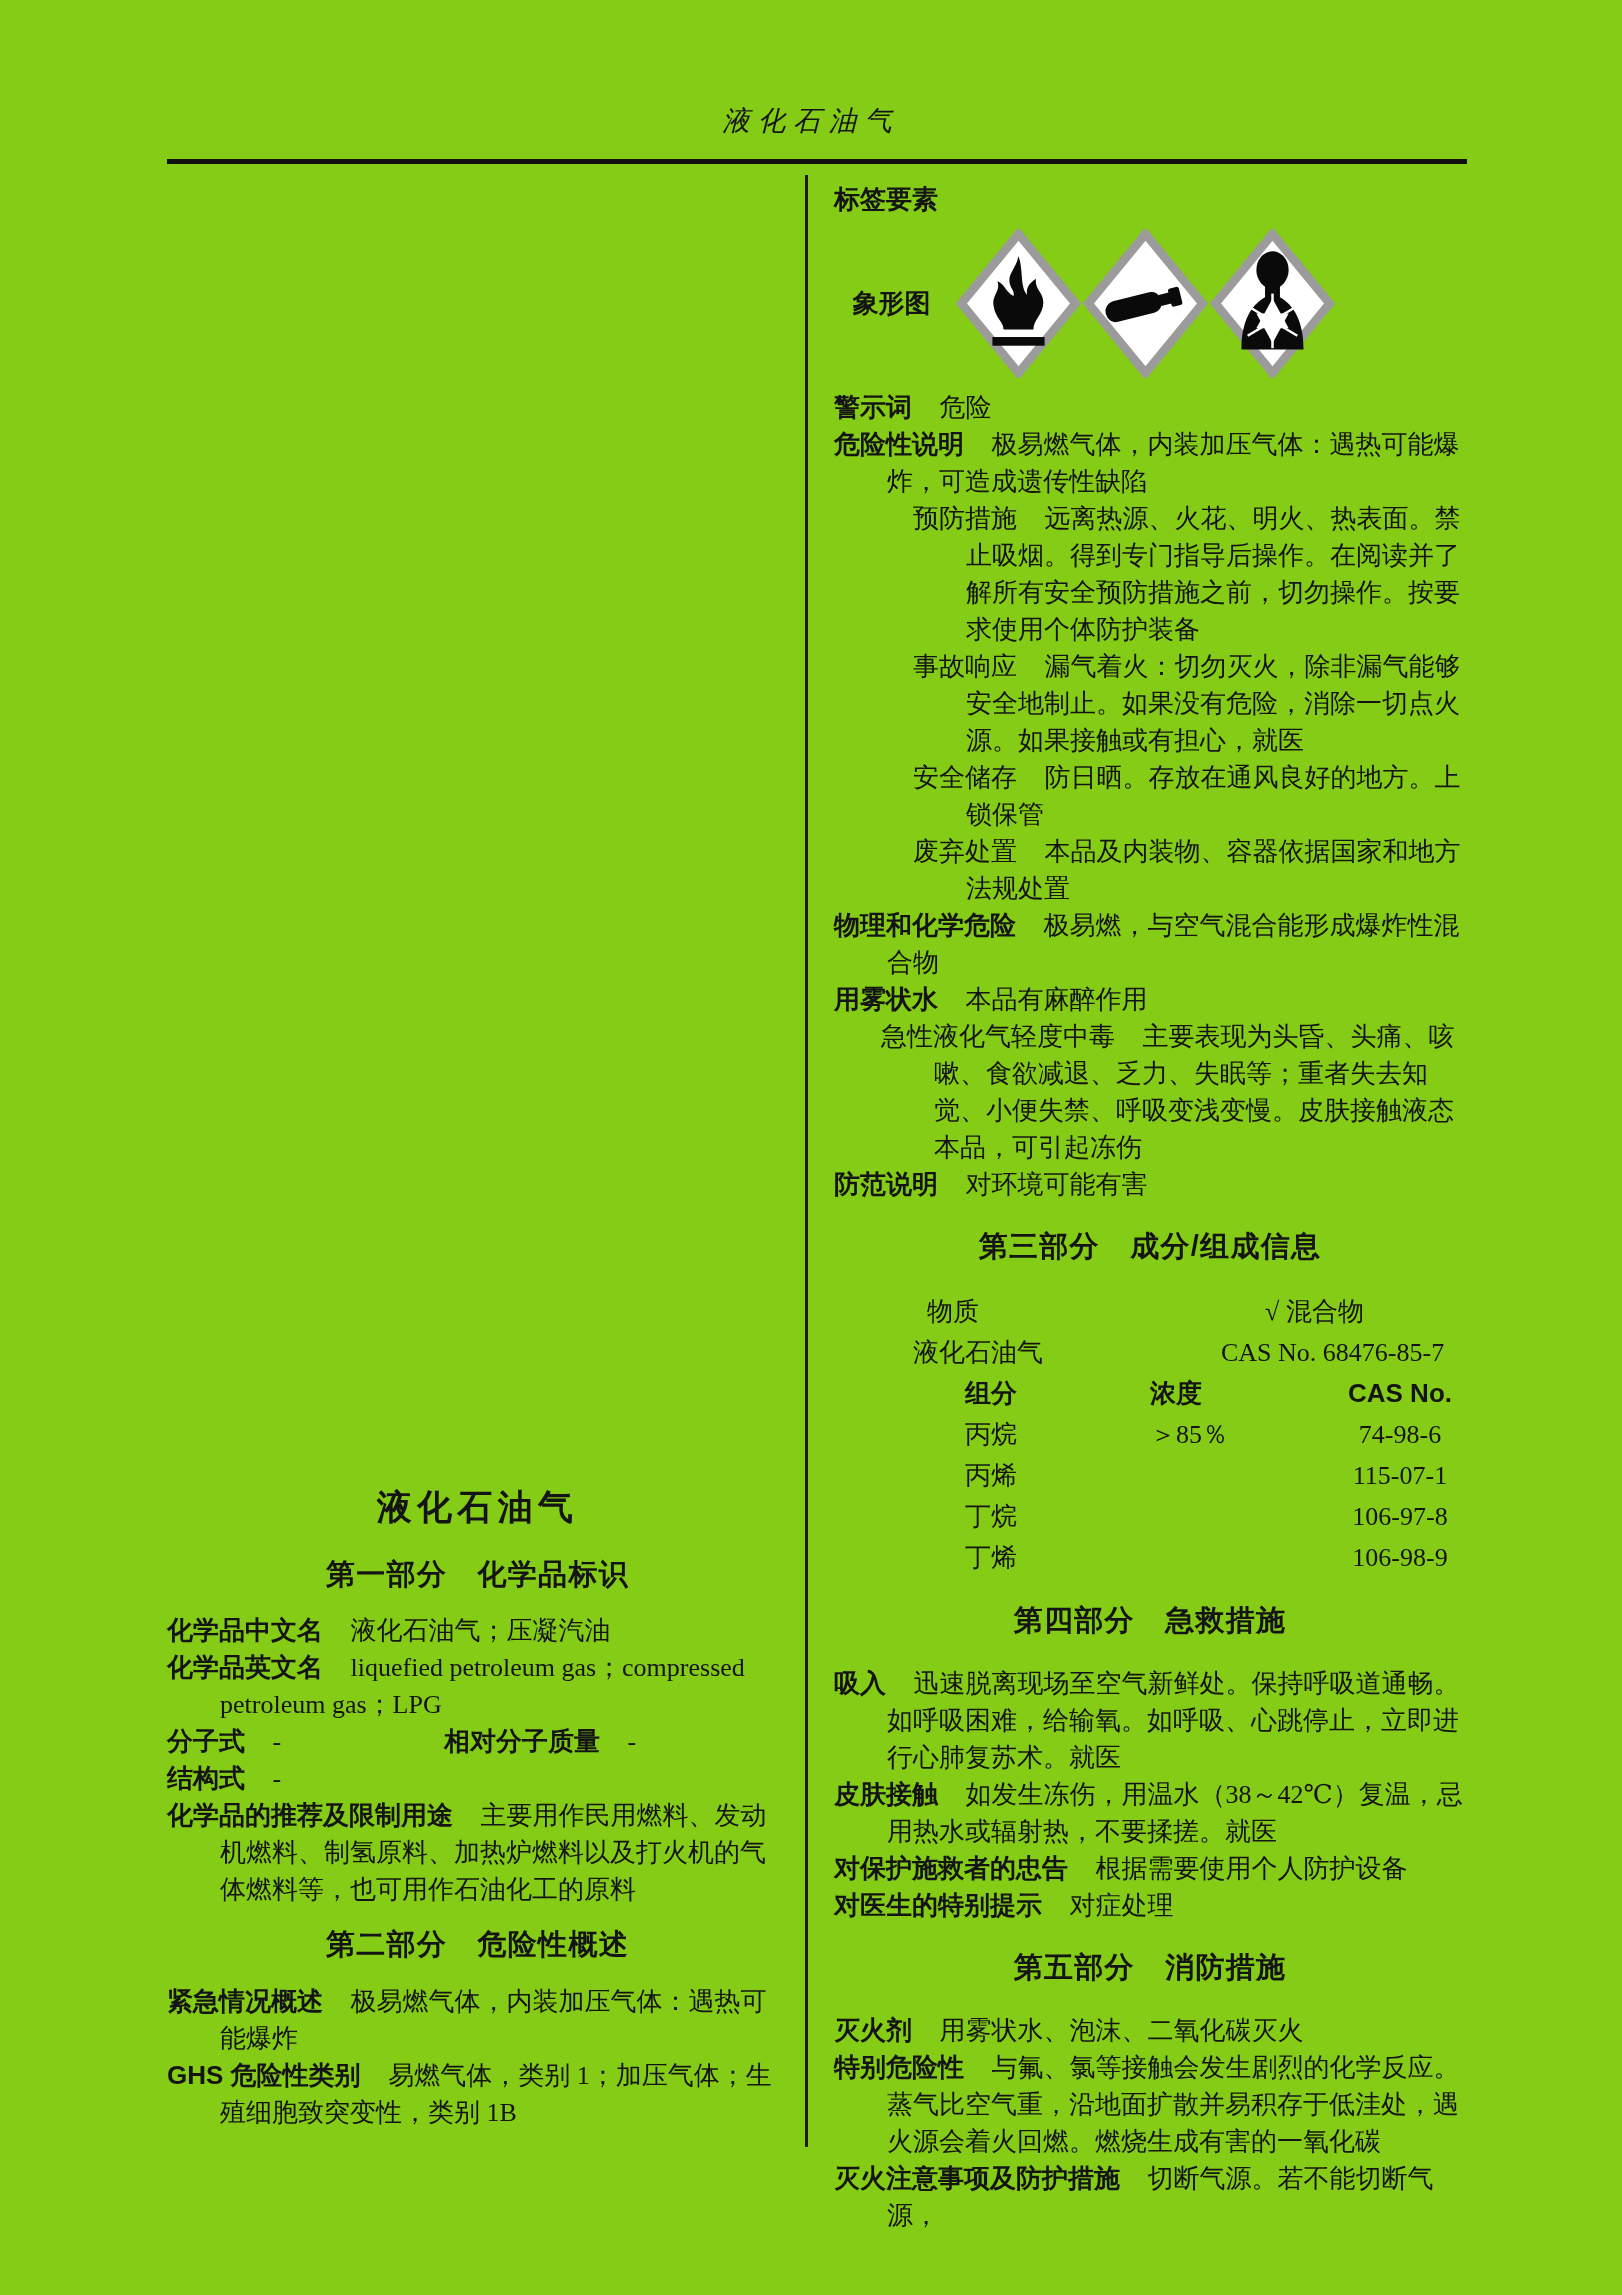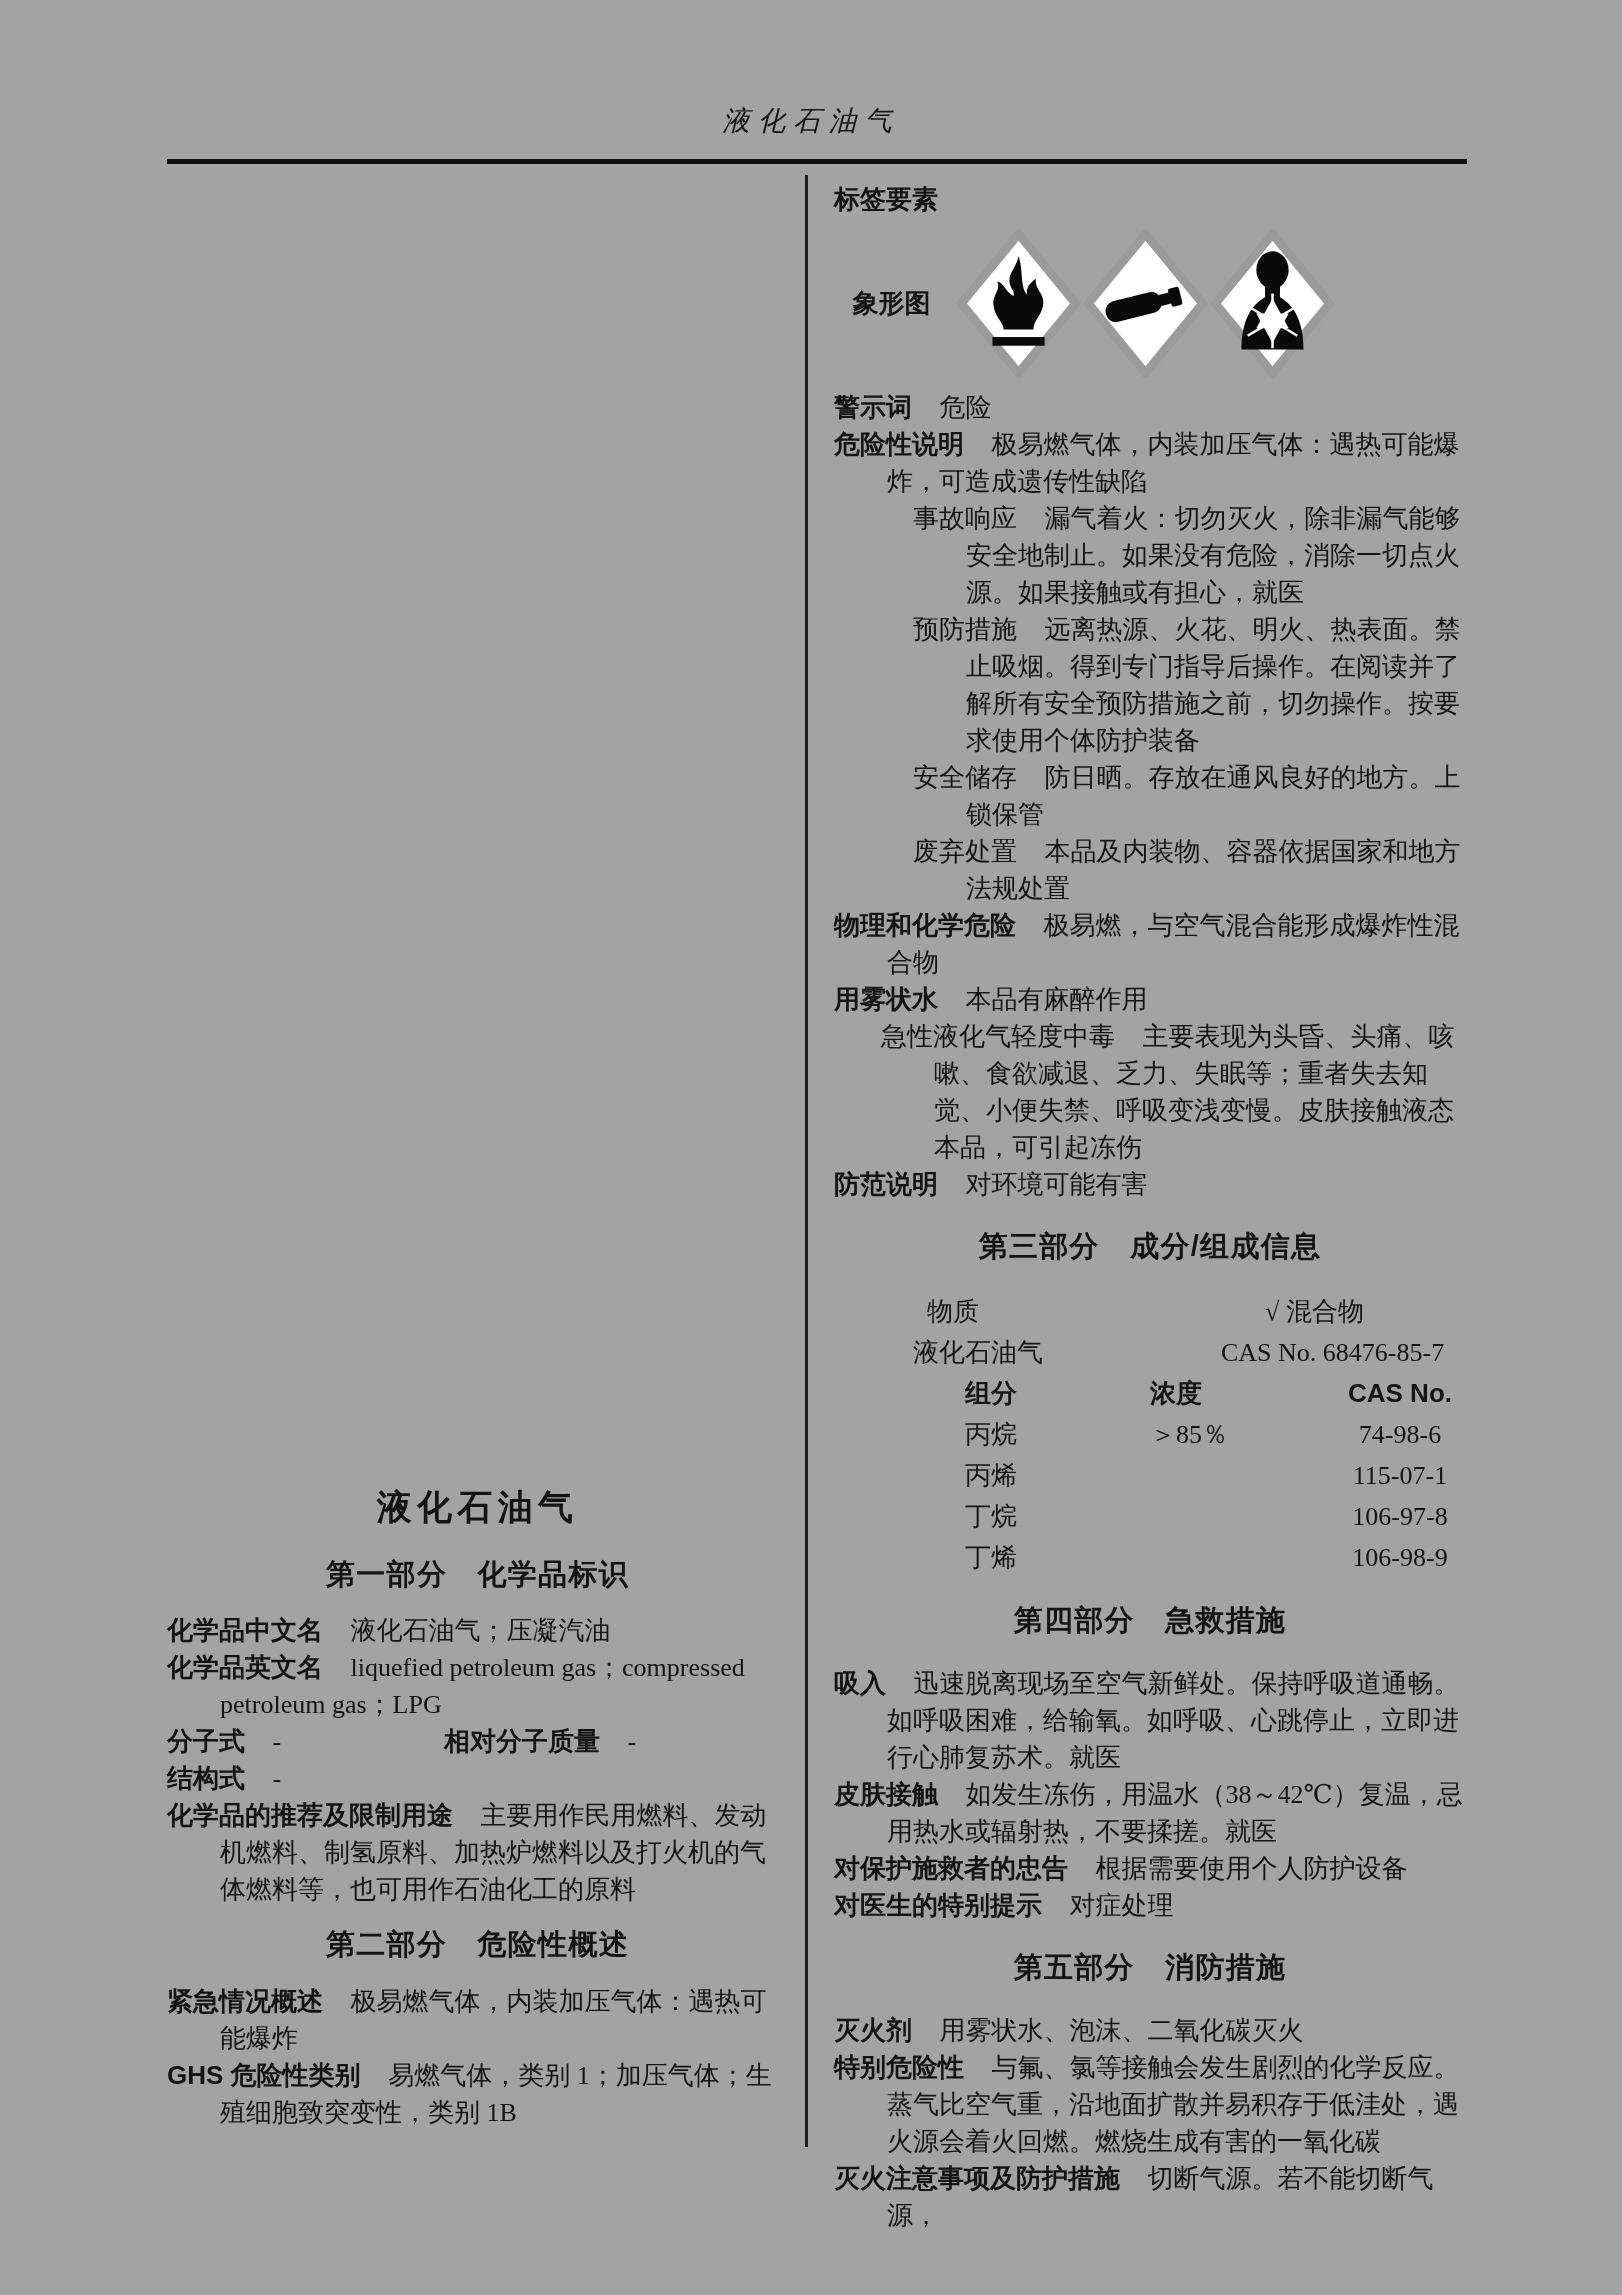--- a/index.html
+++ b/index.html
@@ -1,17 +1,17 @@
 <!DOCTYPE html>
 <html style="font-size:10.5px"><head>
 <meta charset="utf-8">
 <style>
   html,body{margin:0;padding:0;background:#ffffff;}
   .page{
-    position:relative;width:1622px;height:2295px;background:#a3a3a3;
+    position:relative;width:1622px;height:2295px;background:#84cc16;
     color:#141414;font-family:"Liberation Serif","DejaVu Serif",serif;
     font-size:26px;line-height:37px;overflow:hidden;
   }
   
   .running-head{
     position:absolute;top:105px;left:0;width:100%;text-align:center;
     font-size:27.6px;font-style:italic;letter-spacing:7.9px;line-height:31.5px;
   }
   .head-rule{position:absolute;left:167px;top:159px;width:1300px;height:5.3px;background:#101010;}
   .gutter-rule{position:absolute;left:805px;top:175px;width:3.3px;height:1972px;background:#1c1c1c;}
@@ -159,24 +159,24 @@
     <p class="field">
       <b class="lbl">警示词</b><span class="val">危险</span>
     </p>
 
     <p class="field">
       <b class="lbl">危险性说明</b><span class="val">极易燃气体，内装加压气体：遇热可能爆炸，可造成遗传性缺陷</span>
     </p>
 
 
     <p class="sub-field">
+      <span class="slbl">预防措施</span><span class="val">远离热源、火花、明火、热表面。禁止吸烟。得到专门指导后操作。在阅读并了解所有安全预防措施之前，切勿操作。按要求使用个体防护装备</span>
+    </p>
+    <p class="sub-field">
       <span class="slbl">事故响应</span><span class="val">漏气着火：切勿灭火，除非漏气能够安全地制止。如果没有危险，消除一切点火源。如果接触或有担心，就医</span>
-    </p>
-    <p class="sub-field">
-      <span class="slbl">预防措施</span><span class="val">远离热源、火花、明火、热表面。禁止吸烟。得到专门指导后操作。在阅读并了解所有安全预防措施之前，切勿操作。按要求使用个体防护装备</span>
     </p>
     <p class="sub-field">
       <span class="slbl">安全储存</span><span class="val">防日晒。存放在通风良好的地方。上锁保管</span>
     </p>
     <p class="sub-field">
       <span class="slbl">废弃处置</span><span class="val">本品及内装物、容器依据国家和地方法规处置</span>
     </p>
 
     <p class="field">
       <b class="lbl">物理和化学危险</b><span class="val">极易燃，与空气混合能形成爆炸性混合物</span>

